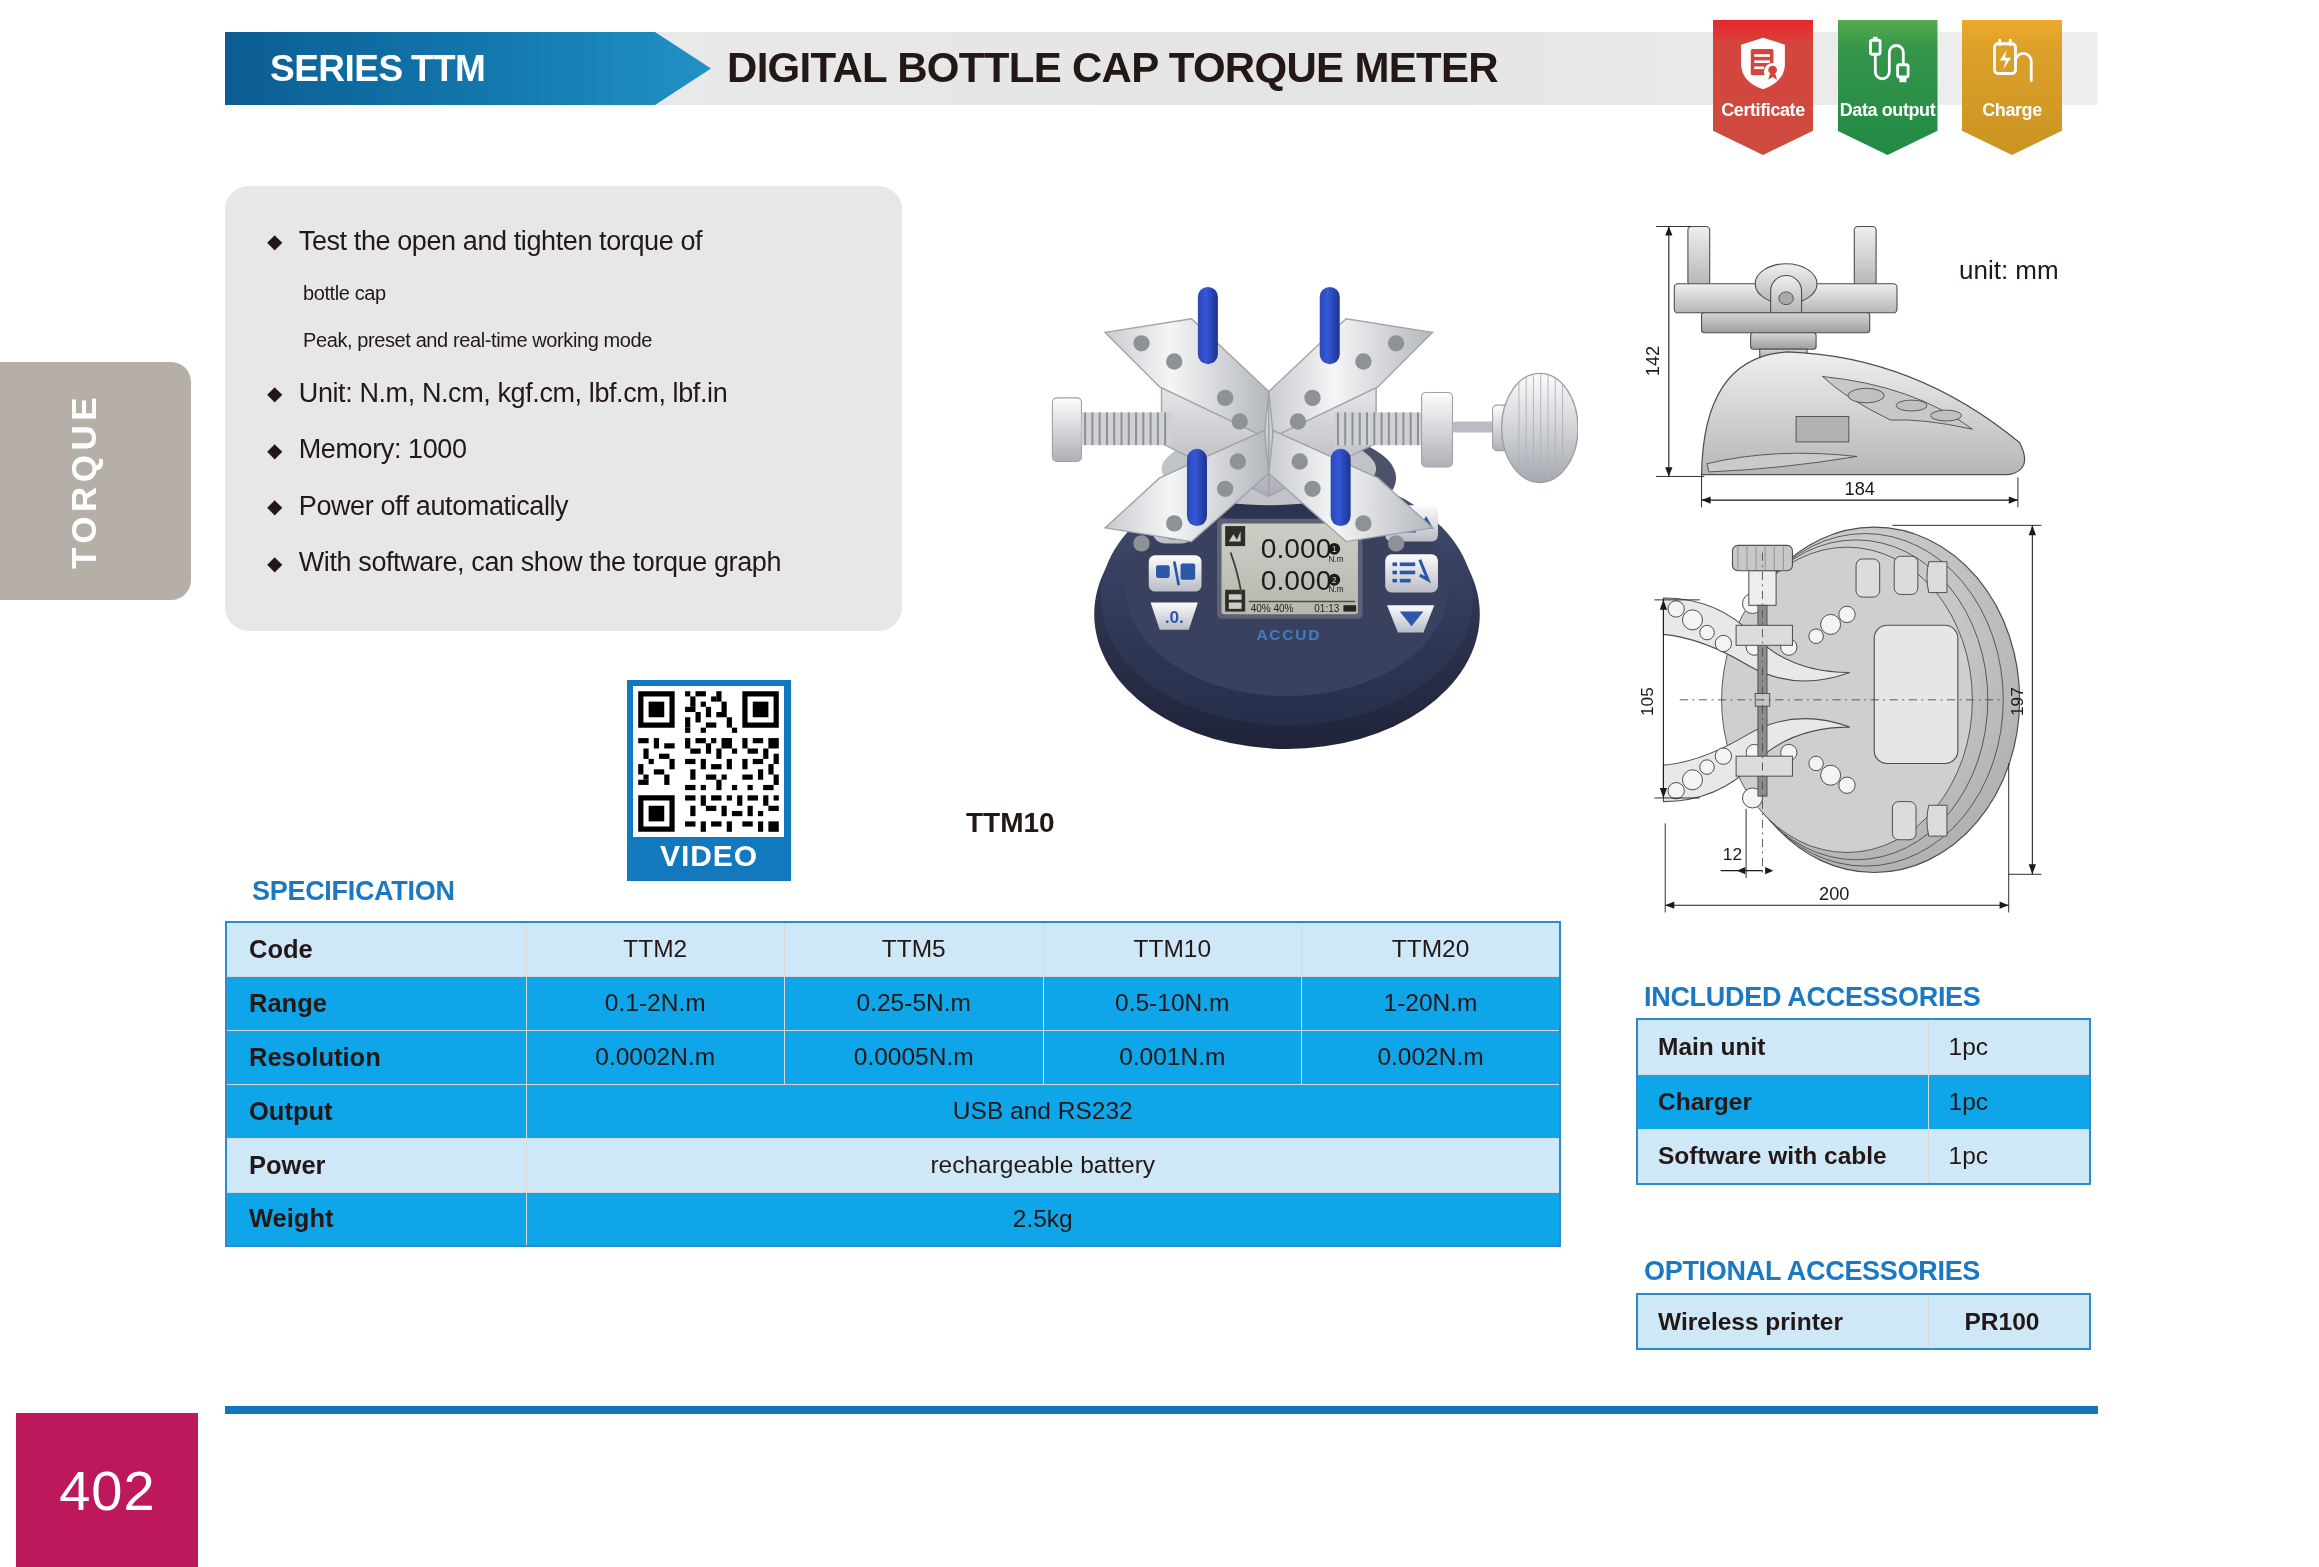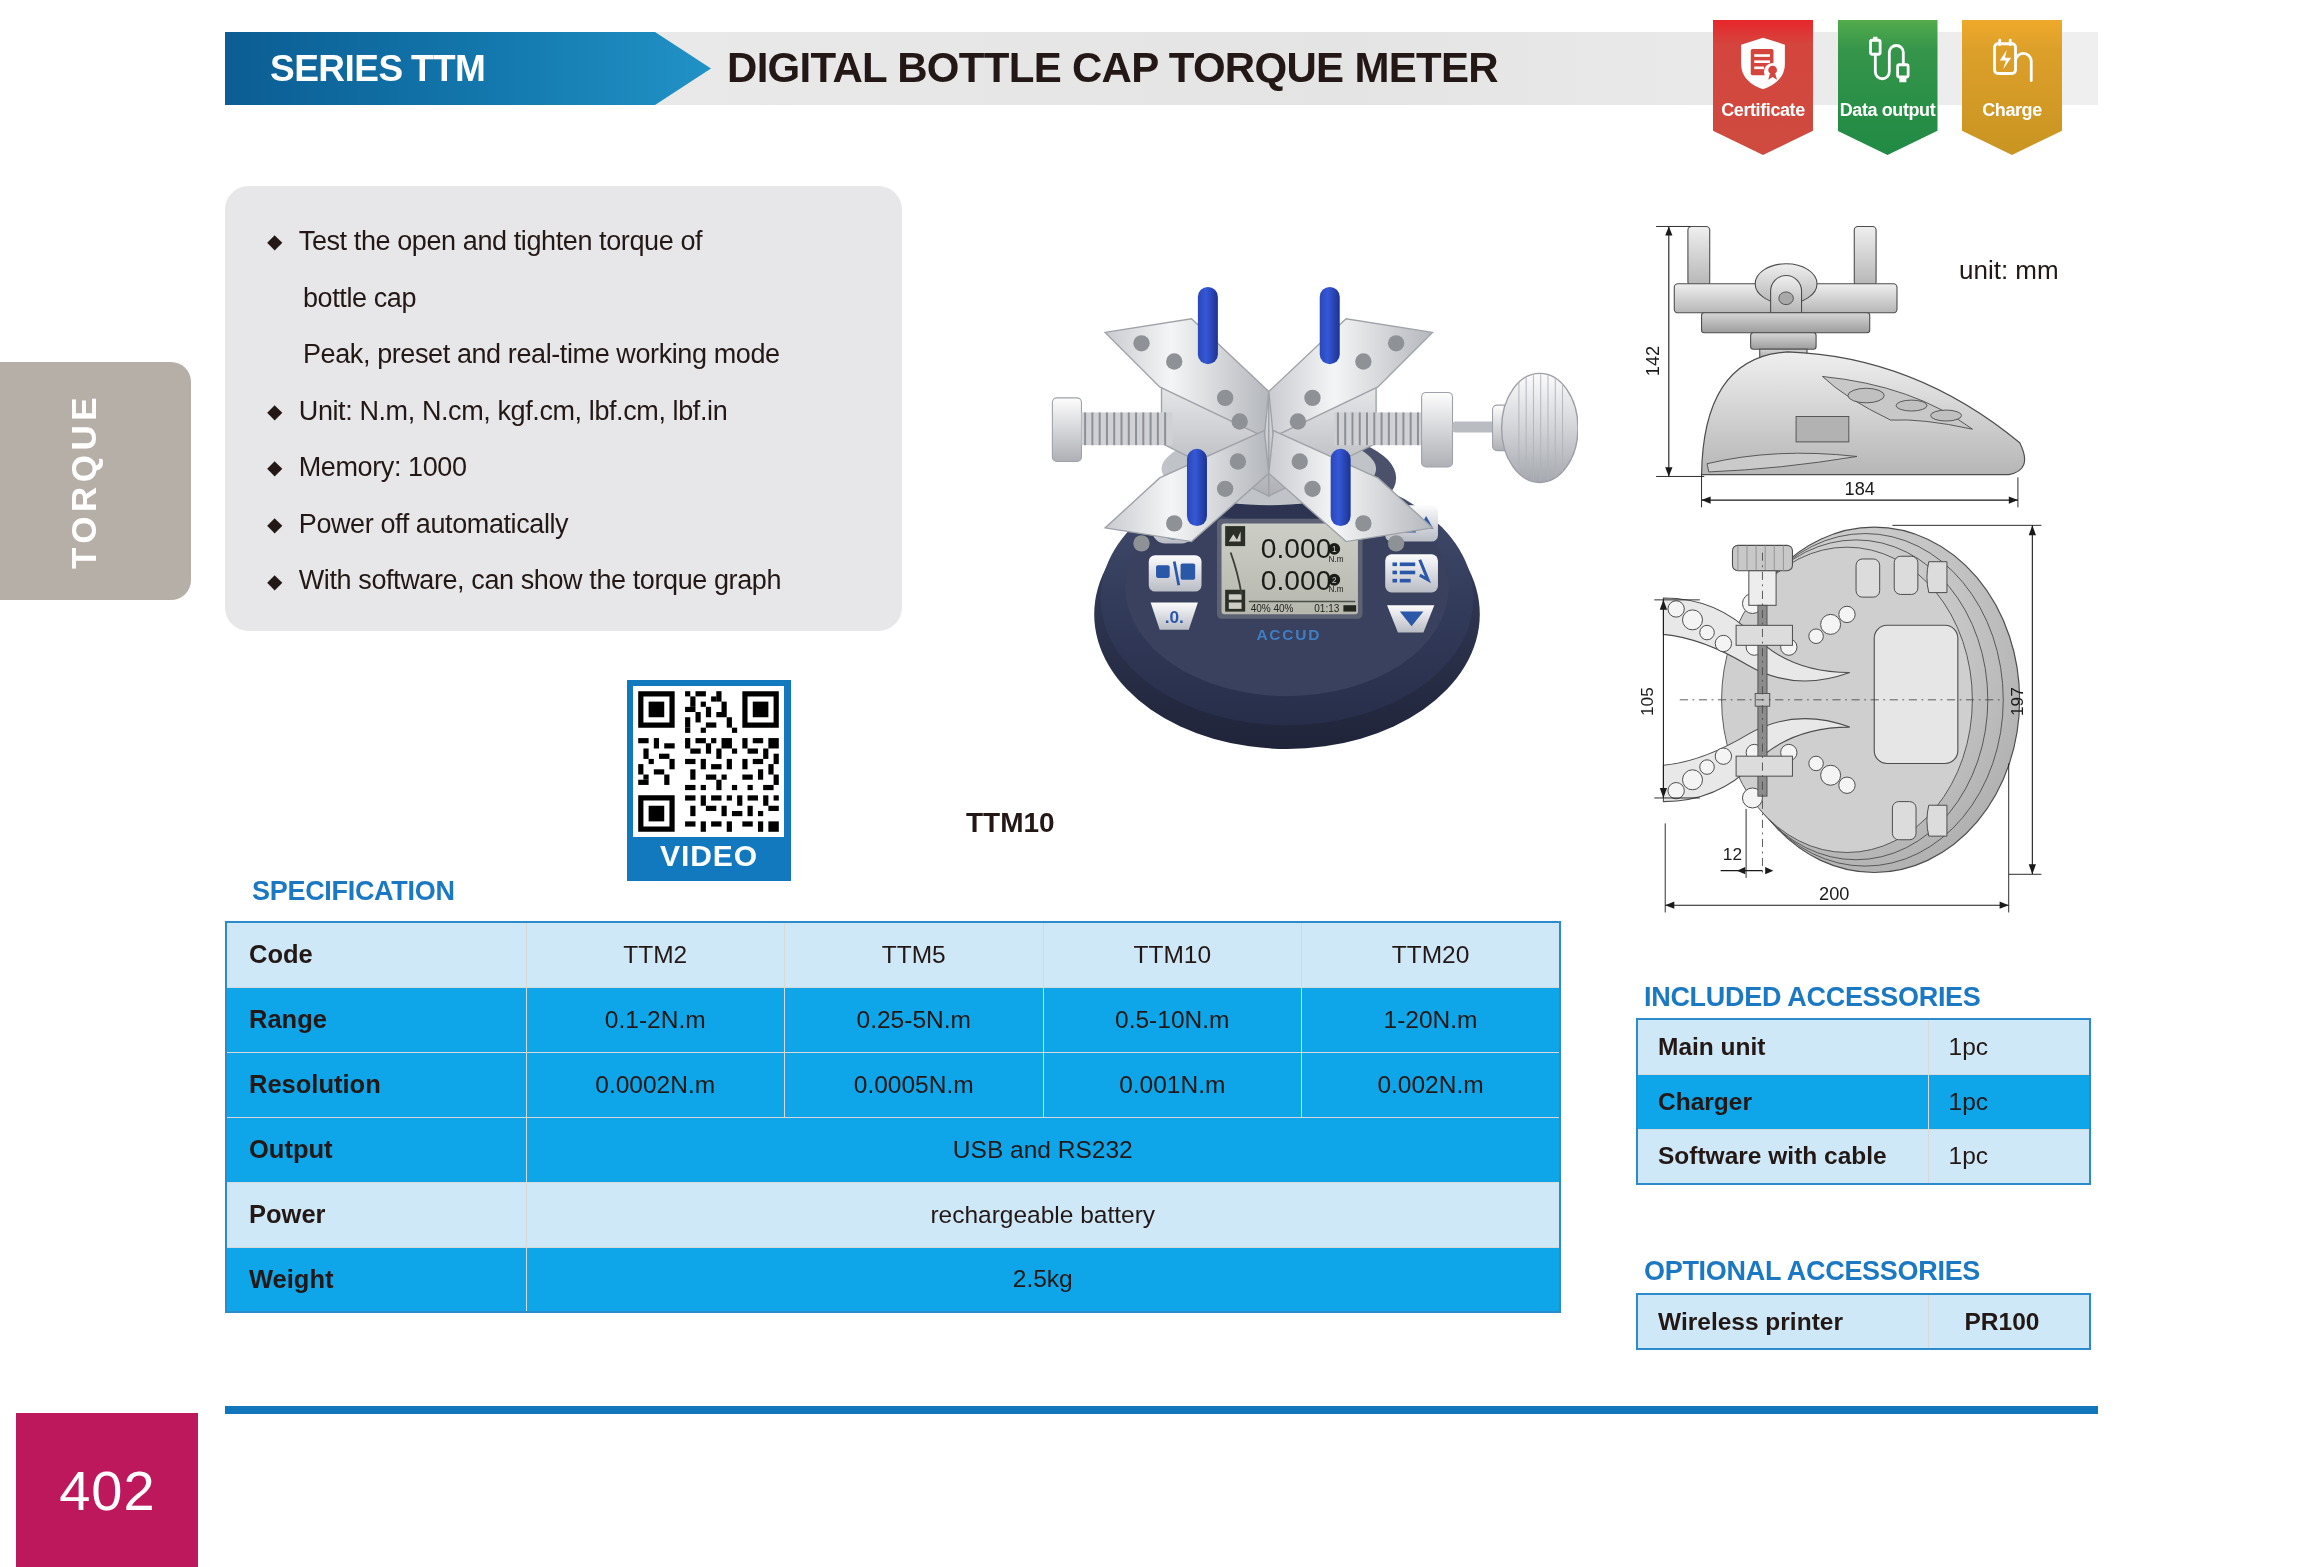--- a/index.html
+++ b/index.html
@@ -75,21 +75,21 @@
     background: #e7e7e9; border-radius: 23.6px;
     padding: 38px 31px 0 42px;
   }
   .feat-row { display: flex; align-items: flex-start; margin-bottom: 22px; }
   .feat-bullet {
     color: #231815; font-size: 20px; line-height: 1;
     margin-right: 16.4px; margin-top: 7.3px; flex: 0 0 auto;
   }
   .feat-text { font-size: 27px; color: #231815; line-height: 1.28; letter-spacing: -0.4px; }
   .feat-sub {
-    font-size: 27px; color: #231815; margin: 0 0 22px 36px;
+    font-size: 20px; color: #231815; margin: 0 0 22px 36px;
     line-height: 1.28; letter-spacing: -0.4px;
   }
 
   
   .qr-block { position: absolute; left: 627px; top: 680px; width: 164px; }
   .qr-frame { width: 164px; background: #1279bf; padding: 6.4px 6.4px 0 6.4px; }
   .qr-canvas { display: block; width: 151px; height: 151px; background: #fff; }
   .video-label {
     width: 164px; background: #1279bf; color: #fff;
     font-size: 30px; font-weight: bold; text-align: center;
@@ -122,21 +122,21 @@
 
   
   .spec-table {
     position: absolute; left: 225px; top: 921px;
     width: 1336px; border-collapse: collapse;
     border: 2.7px solid #2c8ccb;
     table-layout: fixed;
   }
   .spec-table td {
     border: 0.9px solid #d8d8d8;
-    height: 65px; font-size: 24.5px; color: #231815;
+    height: 54px; font-size: 24.5px; color: #231815;
     text-align: center; vertical-align: middle;
   }
   .spec-table td.lbl {
     text-align: left; padding-left: 22px;
     font-weight: bold; font-size: 25.5px; width: 300px;
   }
   .rowA td { background: #cfe8f8; }
   .rowB td { background: #0ea5e9; }
 
   .acc-table {

